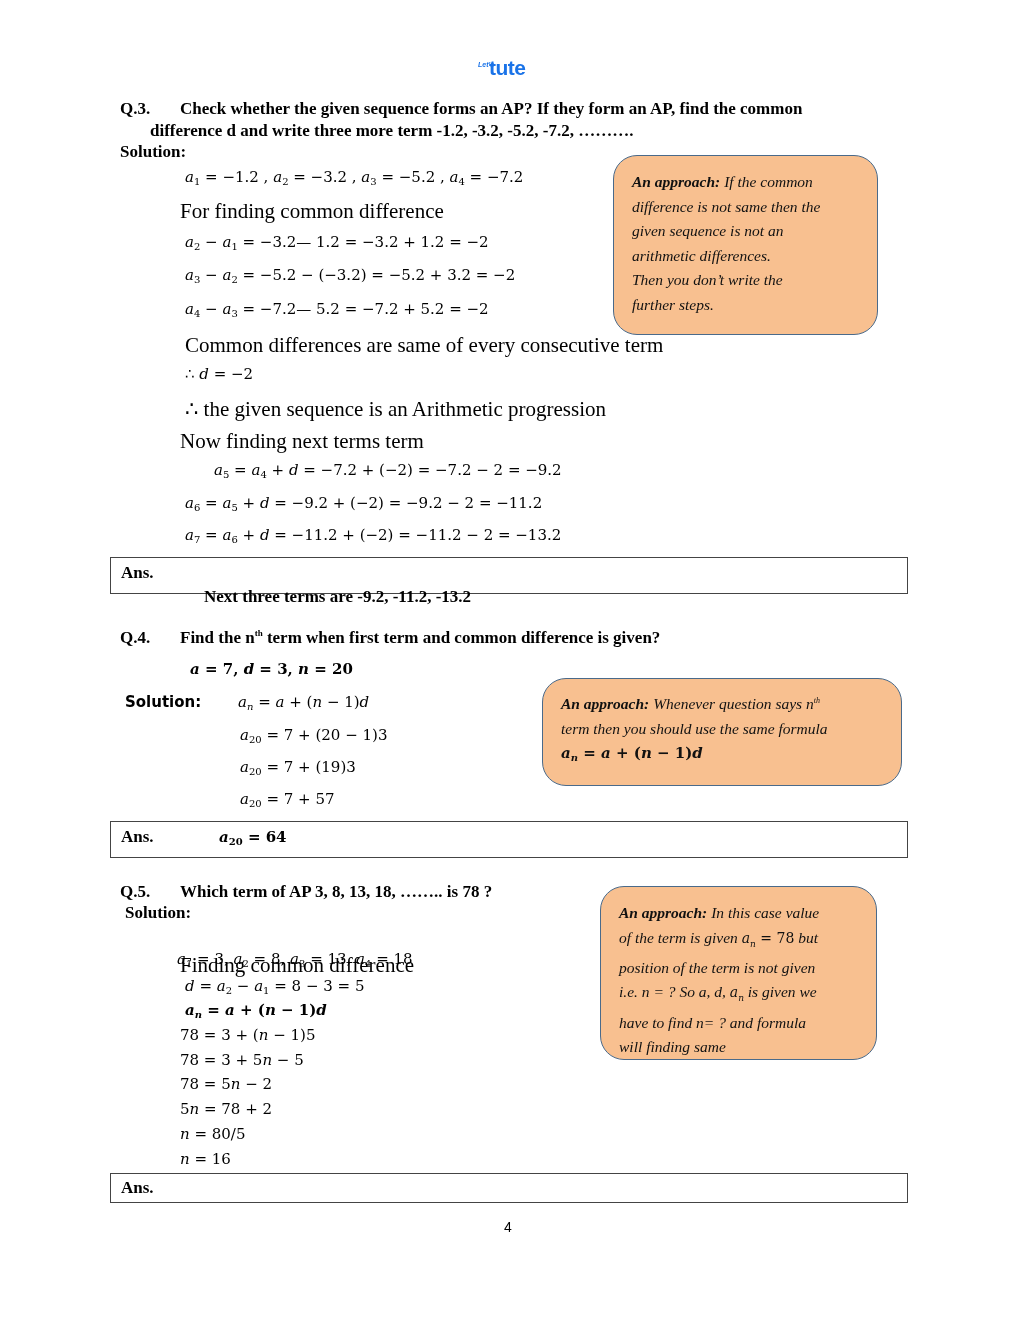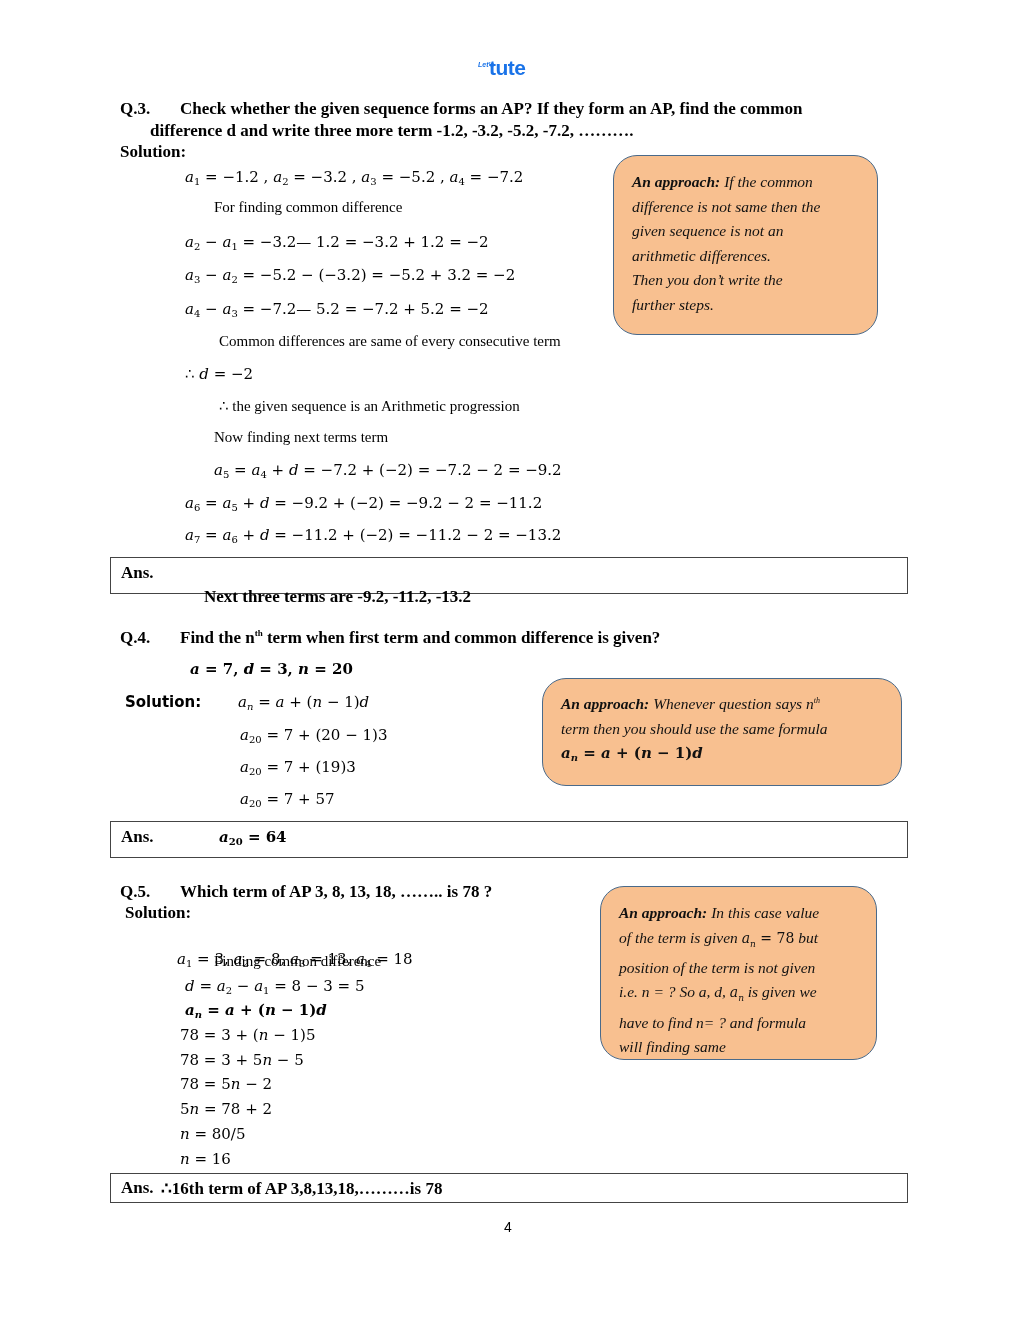--- a/index.html
+++ b/index.html
@@ -2,21 +2,21 @@
 <html><head>
 <meta charset="utf-8">
 <style>
   html, body { margin:0; padding:0; background:#ffffff; }
   body { width:1020px; height:1320px; position:relative; font-family:"Liberation Serif", serif; color:#000; overflow:hidden; }
   .abs { position:absolute; white-space:nowrap; }
   .logo { position:absolute; left:478px; top:58px; }
   .logo .lets { font-family:"Liberation Sans", sans-serif; font-size:7px; font-style:italic; font-weight:bold; color:#1a73e8; position:absolute; left:0; top:3px; }
   .logo .tute { font-family:"Liberation Sans", sans-serif; font-size:21px; font-weight:bold; color:#1a73e8; position:absolute; left:11px; top:-2px; letter-spacing:-0.5px; }
   .q { font-weight:bold; font-size:17px; }
-  .txt { font-size:15px;margin-left:34px; }
+  .txt { font-size:21px; }
   .math { font-family:"DejaVu Serif", serif; font-size:15px; }
   .math i { font-style:italic; }
   .math sub { font-size:10px; vertical-align:-3px; }
   .bmath { font-family:"DejaVu Serif", serif; font-size:15px; font-weight:bold; }
   .bmath sub { font-size:10px; vertical-align:-3px; }
   .ansbox { position:absolute; left:110px; width:798px; border:1.5px solid #444; box-sizing:border-box; }
   .ansbox span { position:absolute; }
   .note { position:absolute; background:#f8c090; border:1.5px solid #4a6a8a; border-radius:24px; box-sizing:border-box; font-family:"Liberation Serif", serif; font-style:italic; font-size:15.5px; line-height:24.5px; padding:14px 18px; color:#111; }
   .note b { font-weight:bold; }
   .note .nm { font-family:"DejaVu Serif", serif; font-style:normal; font-size:14px; }
@@ -105,16 +105,15 @@
   <span>In this case value</span><br>
   <span>of the term is given <span class="nm"><i>a</i><sub><i>n</i></sub> = 78</span> but</span><br>
   <span>position of the term is not given</span><br>
   <span>i.e. n = ? So a, d, <span class="nm"><i>a</i><sub><i>n</i></sub></span> is given we</span><br>
   <span>have to find n= ? and formula</span><br>
   <span>will finding same</span>
 </div>
 
 <div class="ansbox" style="top:1173px; height:30px;">
   <span class="q" style="left:10px; top:4px;">Ans.</span>
-  <span class="q" style="left:50px; top:4px;">∴16th term of AP 3,8,13,18,………is 78</span>
 </div>
 
 <div class="pgnum">4</div>
 
 </body></html>

